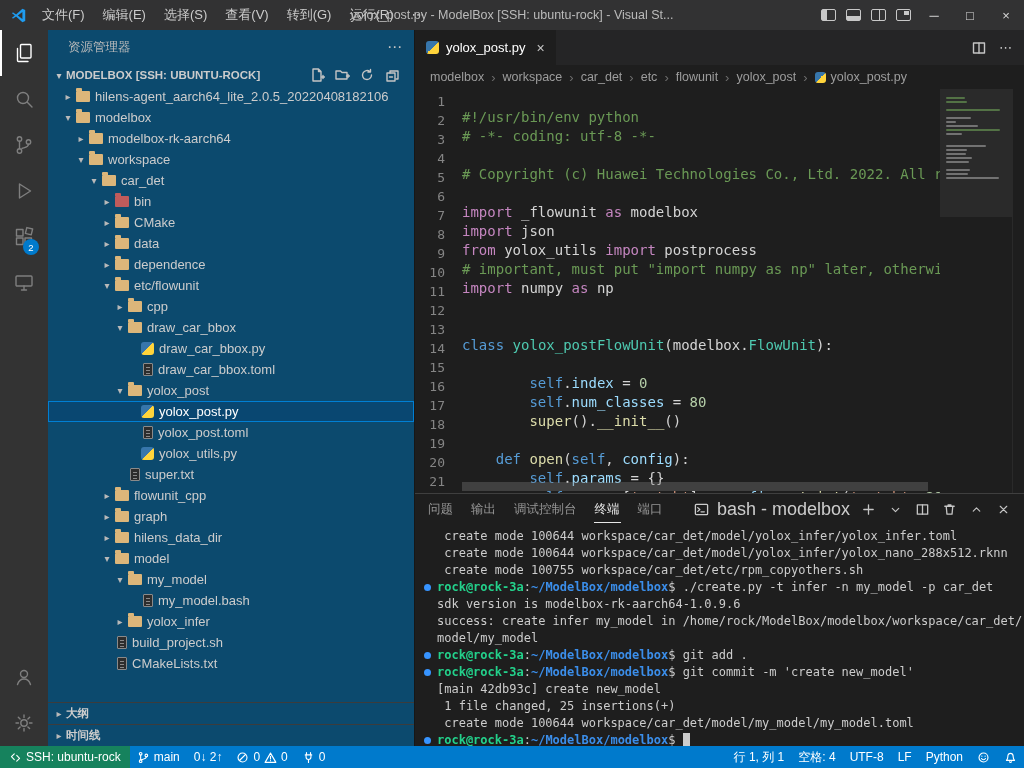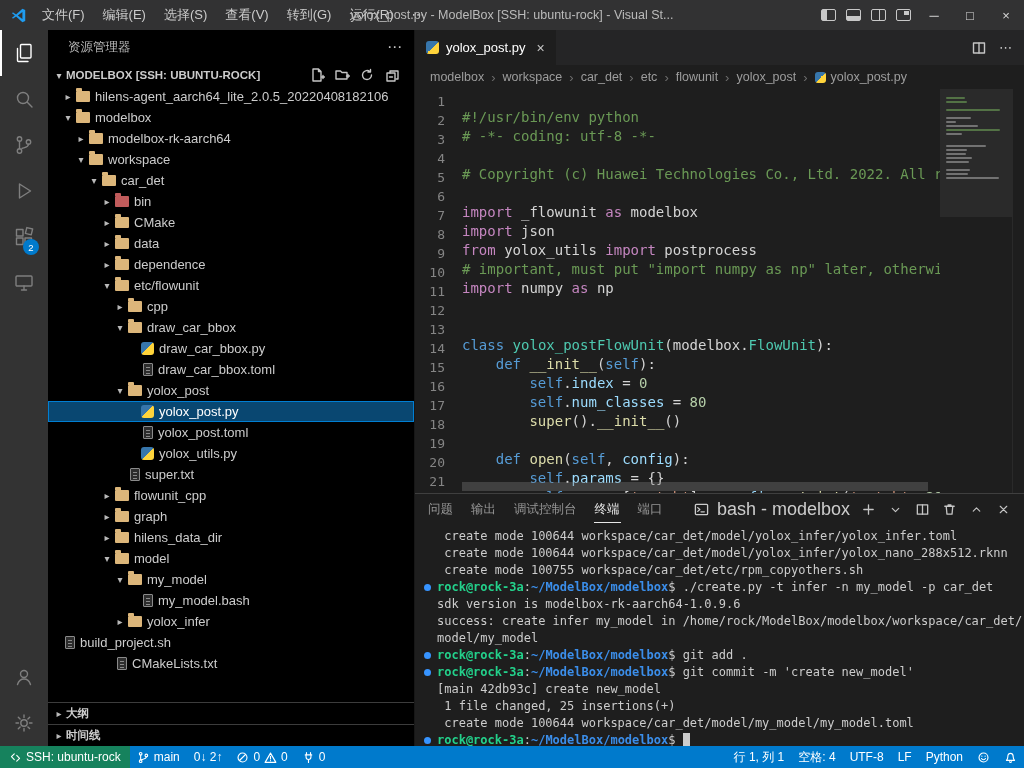--- a/index.html
+++ b/index.html
@@ -28,21 +28,21 @@
 
   
   .activity{flex:0 0 48px;background:#333333;display:flex;flex-direction:column;align-items:stretch;}
   .act-item{position:relative;height:46px;display:flex;align-items:center;justify-content:center;color:#7f7f7f;border-left:2px solid transparent;border-right:2px solid transparent;}
   .act-item.active{color:#ffffff;border-left-color:#ffffff;}
   .badge{position:absolute;right:7px;bottom:5px;min-width:16px;height:16px;padding:0 3px;border-radius:9px;background:#007acc;color:#fff;
          font-size:9.5px;display:flex;align-items:center;justify-content:center;}
   .act-spacer{flex:1;}
 
   
-  .sidebar{flex:0 0 367px;background:#000000;display:flex;flex-direction:column;border-right:1px solid #171717;min-height:0;}
+  .sidebar{flex:0 0 367px;background:#0c4a6e;display:flex;flex-direction:column;border-right:1px solid #171717;min-height:0;}
   .sb-header{flex:0 0 34px;display:flex;align-items:center;padding:0 12px 0 20px;font-size:12.5px;color:#bbbbbb;}
   .sb-more{margin-left:auto;font-size:15px;color:#c5c5c5;}
   .sb-section{flex:0 0 22px;display:flex;align-items:center;padding:0 4px;font-weight:bold;font-size:11.5px;color:#cccccc;}
   .sb-section .chev{width:14px;text-align:center;font-size:10px;color:#c5c5c5;}
   .sb-actions{margin-left:auto;display:flex;align-items:center;gap:9px;padding-right:10px;color:#c5c5c5;}
   #tree{flex:1;overflow:hidden;}
   .tree-row{height:21px;display:flex;align-items:center;white-space:nowrap;cursor:pointer;color:#cccccc;}
   .tree-row.selected{background:#094771;outline:1px solid #007fd4;outline-offset:-1px;color:#ffffff;}
   .chev{flex:0 0 14px;text-align:center;font-size:10px;color:#b9b9b9;}
   .ic{flex:0 0 auto;margin:0 5px 0 1px;}
@@ -348,21 +348,21 @@
           <div class="tree-row" style="padding-left: 78px;">
             <span class="chev"></span>
             <span class="ic ic-file"></span>
             <span class="tree-label">my_model.bash</span>
           </div>
           <div class="tree-row" style="padding-left: 65px;">
             <span class="chev">▸</span>
             <span class="ic ic-folder"></span>
             <span class="tree-label">yolox_infer</span>
           </div>
-          <div class="tree-row" style="">
+          <div class="tree-row" style="padding-left: 52px;">
             <span class="chev"></span>
             <span class="ic ic-file"></span>
             <span class="tree-label">build_project.sh</span>
           </div>
           <div class="tree-row" style="padding-left: 52px;">
             <span class="chev"></span>
             <span class="ic ic-file"></span>
             <span class="tree-label">CMakeLists.txt</span>
           </div>
         </div>
@@ -423,21 +423,21 @@
             <div class="code-line"><span class="ln">4</span><span class="ctext"><span class="seg-c"># Copyright (c) Huawei Technologies Co., Ltd. 2022. All righ</span></span></div>
             <div class="code-line"><span class="ln">5</span><span class="ctext"></span></div>
             <div class="code-line"><span class="ln">6</span><span class="ctext"><span class="seg-k">import</span><span class="seg-p"> _flowunit </span><span class="seg-k">as</span><span class="seg-p"> modelbox</span></span></div>
             <div class="code-line"><span class="ln">7</span><span class="ctext"><span class="seg-k">import</span><span class="seg-p"> json</span></span></div>
             <div class="code-line"><span class="ln">8</span><span class="ctext"><span class="seg-k">from</span><span class="seg-p"> yolox_utils </span><span class="seg-k">import</span><span class="seg-p"> postprocess</span></span></div>
             <div class="code-line"><span class="ln">9</span><span class="ctext"><span class="seg-c"># important, must put "import numpy as np" later, otherwise,</span></span></div>
             <div class="code-line"><span class="ln">10</span><span class="ctext"><span class="seg-k">import</span><span class="seg-p"> numpy </span><span class="seg-k">as</span><span class="seg-p"> np</span></span></div>
             <div class="code-line"><span class="ln">11</span><span class="ctext"></span></div>
             <div class="code-line"><span class="ln">12</span><span class="ctext"></span></div>
             <div class="code-line"><span class="ln">13</span><span class="ctext"><span class="seg-kb">class</span><span class="seg-p"> </span><span class="seg-t">yolox_postFlowUnit</span><span class="seg-p">(</span><span class="seg-p">modelbox.</span><span class="seg-t">FlowUnit</span><span class="seg-p">):</span></span></div>
-            <div class="code-line"><span class="ln">14</span><span class="ctext"><span class="seg-p">    </span><span class="seg-kb">def</span><span class="seg-p"> </span><span class="seg-f">__init__</span><span class="seg-p">(</span><span class="seg-kb">self</span><span class="seg-p">):</span></span></div>
+            <div class="code-line"><span class="ln">14</span></div>
             <div class="code-line"><span class="ln">15</span><span class="ctext"><span class="seg-p">        </span><span class="seg-kb">self</span><span class="seg-p">.</span><span class="seg-v">index</span><span class="seg-p"> = </span><span class="seg-n">0</span></span></div>
             <div class="code-line"><span class="ln">16</span><span class="ctext"><span class="seg-p">        </span><span class="seg-kb">self</span><span class="seg-p">.</span><span class="seg-v">num_classes</span><span class="seg-p"> = </span><span class="seg-n">80</span></span></div>
             <div class="code-line"><span class="ln">17</span><span class="ctext"><span class="seg-p">        </span><span class="seg-f">super</span><span class="seg-p">().</span><span class="seg-f">__init__</span><span class="seg-p">()</span></span></div>
             <div class="code-line"><span class="ln">18</span><span class="ctext"></span></div>
             <div class="code-line"><span class="ln">19</span><span class="ctext"><span class="seg-p">    </span><span class="seg-kb">def</span><span class="seg-p"> </span><span class="seg-f">open</span><span class="seg-p">(</span><span class="seg-kb">self</span><span class="seg-p">, </span><span class="seg-v">config</span><span class="seg-p">):</span></span></div>
             <div class="code-line"><span class="ln">20</span><span class="ctext"><span class="seg-p">        </span><span class="seg-kb">self</span><span class="seg-p">.</span><span class="seg-v">params</span><span class="seg-p"> = {}</span></span></div>
             <div class="code-line"><span class="ln">21</span><span class="ctext"><span class="seg-p">        </span><span class="seg-kb">self</span><span class="seg-p">.</span><span class="seg-v">params</span><span class="seg-p">[</span><span class="seg-s">'net_h'</span><span class="seg-p">] = </span><span class="seg-v">config</span><span class="seg-p">.</span><span class="seg-f">get_int</span><span class="seg-p">(</span><span class="seg-s">'net_h'</span><span class="seg-p">, </span><span class="seg-n">288</span></span></div>
           </div>
         <div class="minimap">
           <div class="mm-slider"></div>

